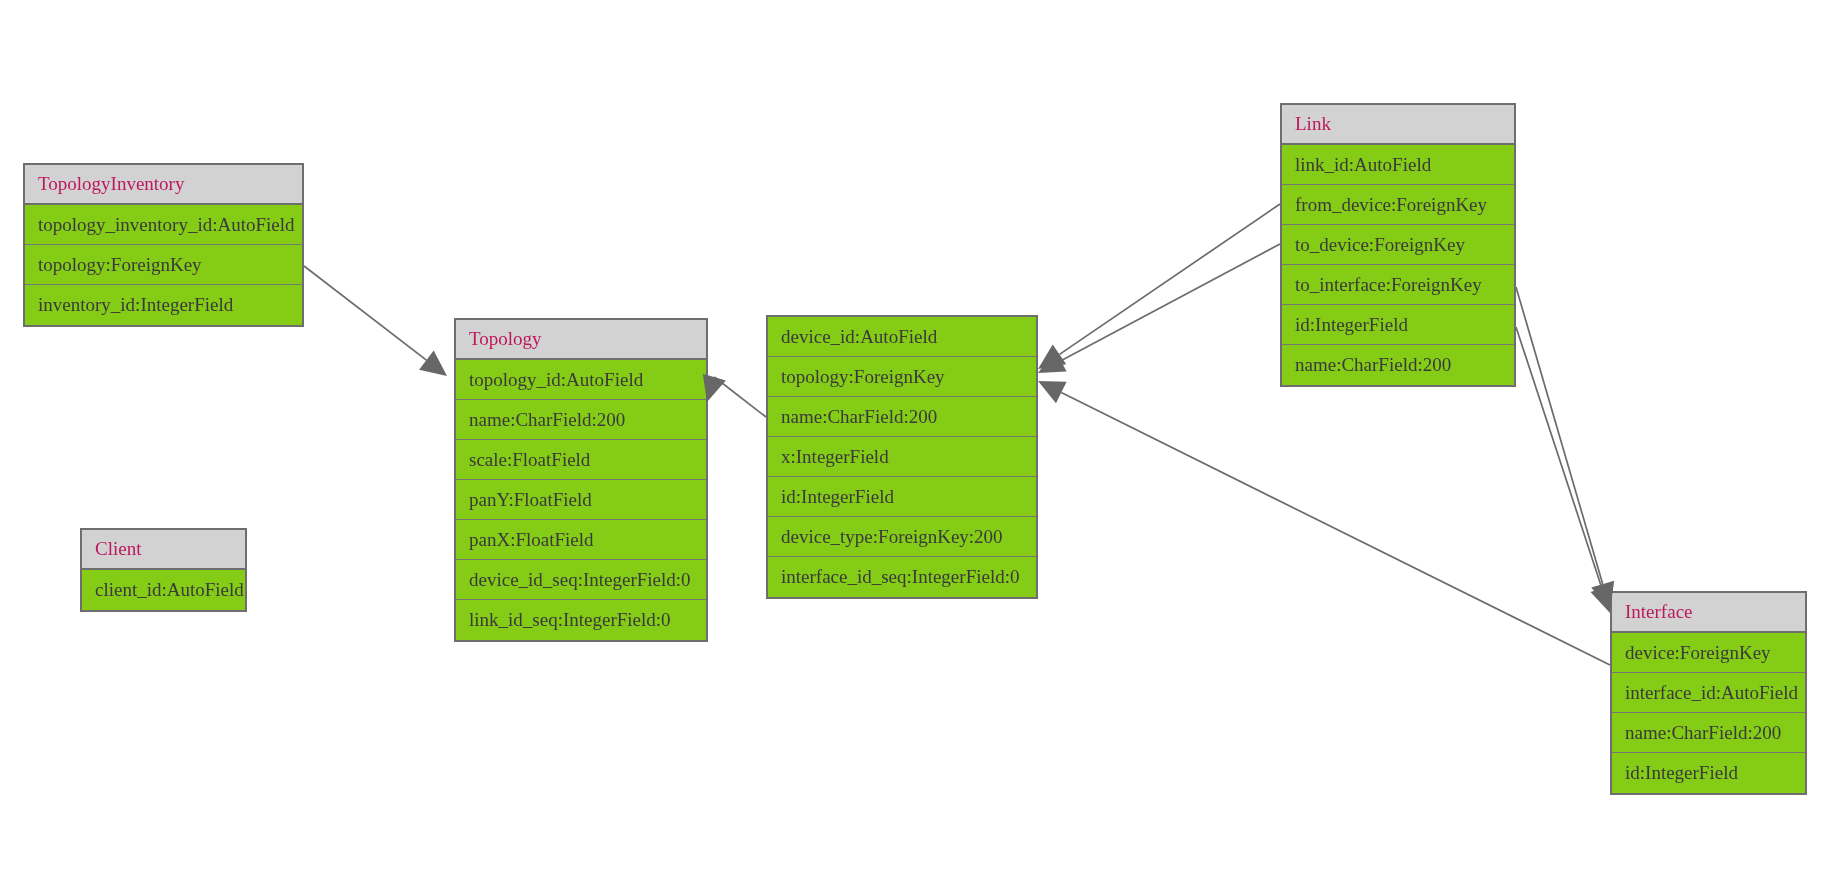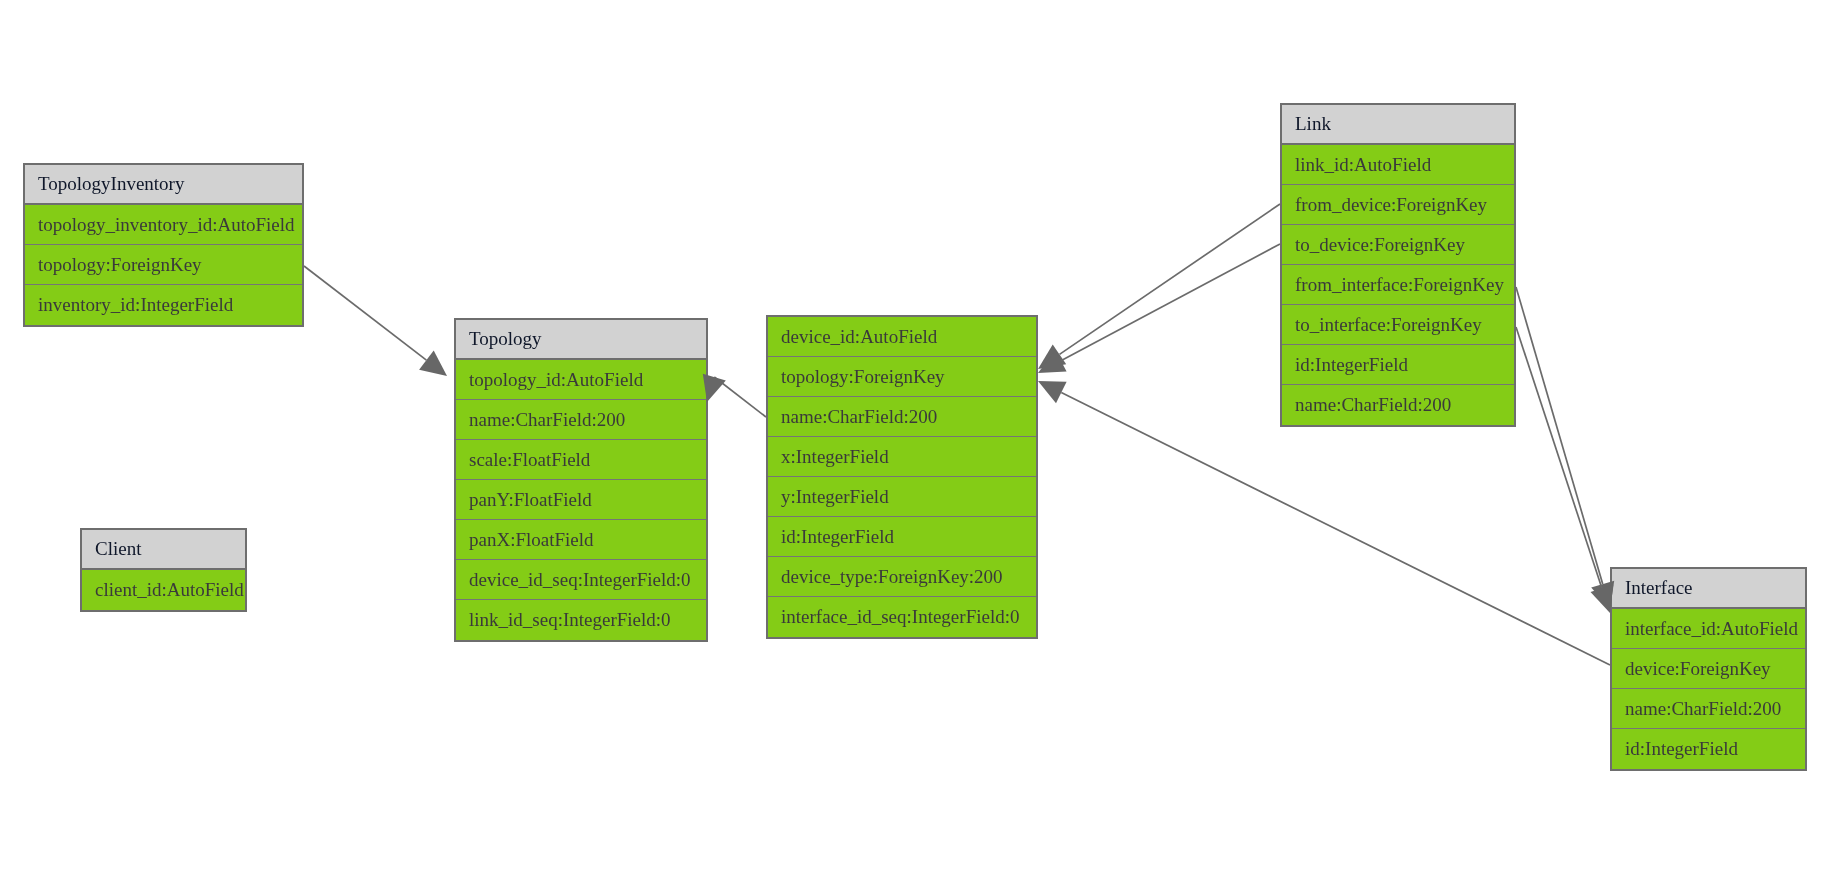--- a/index.html
+++ b/index.html
@@ -19,21 +19,21 @@
     z-index: 2;
   }
   .entity-header {
     height: 40px;
     background: #d2d2d2;
     border-bottom: 2px solid #6e6e6e;
     display: flex;
     align-items: center;
     padding: 0 13px;
     font-size: 19px;
-    color: #0f172a;
+    color: #be185d;
     box-sizing: border-box;
     white-space: nowrap;
   }
   .entity-field {
     height: 40px;
     border-bottom: 1.6px solid #757575;
     display: flex;
     align-items: center;
     padding: 0 13px;
     font-size: 19px;
@@ -72,39 +72,37 @@
     </div>
     <div class="entity" style="left: 80px; top: 528px; width: 167px;">
       <div class="entity-header">Client</div>
       <div class="entity-field">client_id:AutoField</div>
     </div>
     <div class="entity" style="left: 766px; top: 315px; width: 272px;">
       <div class="entity-field">device_id:AutoField</div>
       <div class="entity-field">topology:ForeignKey</div>
       <div class="entity-field">name:CharField:200</div>
       <div class="entity-field">x:IntegerField</div>
-      <div class="entity-field">y:IntegerField</div>
       <div class="entity-field">id:IntegerField</div>
       <div class="entity-field">device_type:ForeignKey:200</div>
       <div class="entity-field">interface_id_seq:IntegerField:0</div>
     </div>
     <div class="entity" style="left: 1280px; top: 103px; width: 236px;">
       <div class="entity-header">Link</div>
       <div class="entity-field">link_id:AutoField</div>
       <div class="entity-field">from_device:ForeignKey</div>
       <div class="entity-field">to_device:ForeignKey</div>
-      <div class="entity-field">from_interface:ForeignKey</div>
       <div class="entity-field">to_interface:ForeignKey</div>
       <div class="entity-field">id:IntegerField</div>
       <div class="entity-field">name:CharField:200</div>
     </div>
-    <div class="entity" style="left: 1610px; top: 567px; width: 197px;">
+    <div class="entity" style="left: 1610px; top: 591px; width: 197px;">
       <div class="entity-header">Interface</div>
+      <div class="entity-field">device:ForeignKey</div>
       <div class="entity-field">interface_id:AutoField</div>
-      <div class="entity-field">device:ForeignKey</div>
       <div class="entity-field">name:CharField:200</div>
       <div class="entity-field">id:IntegerField</div>
     </div>
     <svg width="1824" height="874" id="edge-layer">
       <line x1="304" y1="266" x2="426.4" y2="360.1" stroke="#6b6b6b" stroke-width="1.7"></line>
       <polygon points="447,376 419.1,369.7 433.7,350.6" fill="#676767"></polygon>
       <line x1="766" y1="417" x2="714.3" y2="377.0" stroke="#6b6b6b" stroke-width="1.7"></line>
       <polygon points="707,402 702.8,373.7 725.8,380.4" fill="#676767"></polygon>
       <line x1="1280" y1="204" x2="1059.5" y2="354.4" stroke="#6b6b6b" stroke-width="1.7"></line>
       <polygon points="1038,369 1052.7,344.4 1066.2,364.3" fill="#676767"></polygon>

